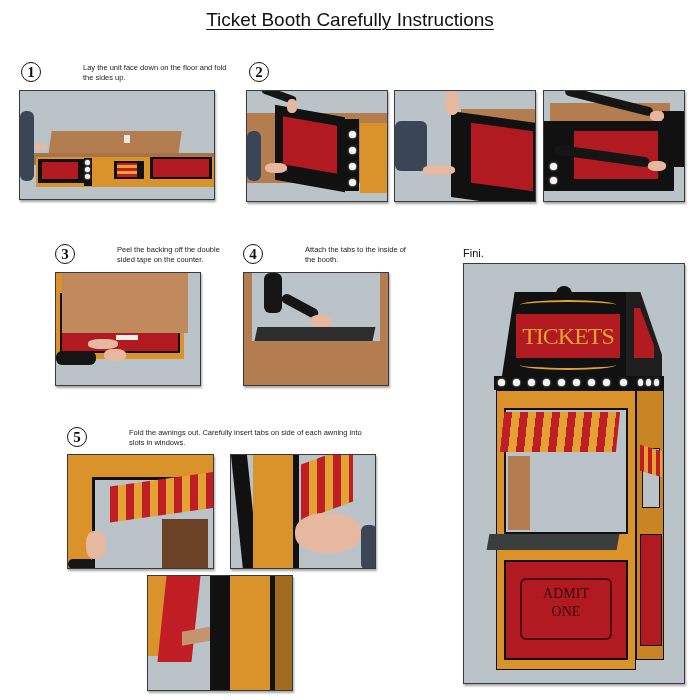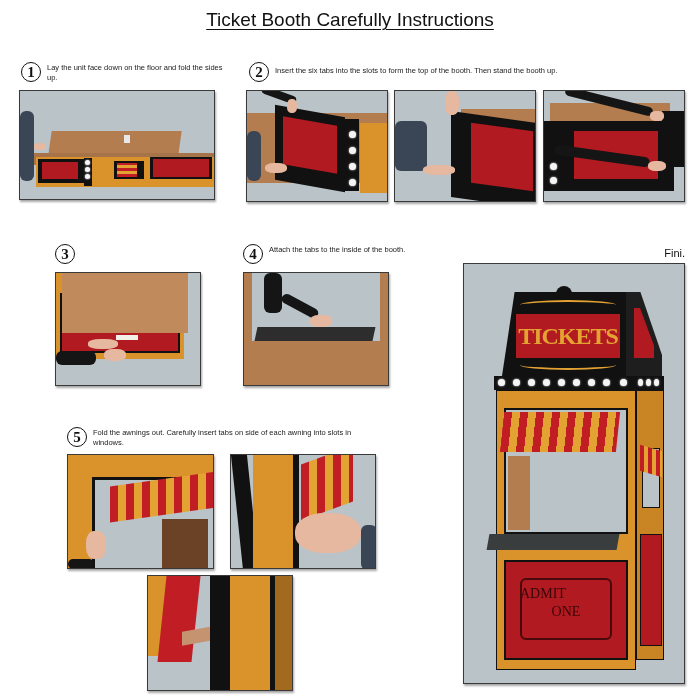--- a/index.html
+++ b/index.html
@@ -2,31 +2,31 @@
 <html><head>
 <meta charset="utf-8">
 <style>
   html,body{margin:0;padding:0;background:#ffffff;}
   body{width:700px;height:700px;position:relative;overflow:hidden;font-family:"Liberation Sans",sans-serif;color:#222;}
   .abs{position:absolute;}
   .title{left:0;width:700px;top:9px;text-align:center;font-size:19px;color:#111;}
   .title span{text-decoration:underline;text-underline-offset:3px;text-decoration-thickness:1px;}
   .step{display:flex;align-items:flex-start;}
   .num{width:18px;height:18px;border:1.3px solid #111;border-radius:50%;font-family:"Liberation Serif",serif;font-weight:bold;font-size:15px;line-height:18px;text-align:center;flex:none;margin-right:6px;color:#111;}
-  .stxt{font-size:7.5px;line-height:9.5px;color:#222;padding-top:1px;}
+  .stxt{font-size:7.5px;line-height:9.5px;color:#222;padding-top:1px;margin-left:36px;}
   .photo{position:absolute;border:1.5px solid #3a3a3a;background:#b9c3c8;overflow:hidden;box-shadow:1px 2px 2px rgba(0,0,0,.35);box-sizing:border-box;}
   .cb{position:absolute;background:#b47d50;}
   .red{position:absolute;background:#b01a20;}
   .org{position:absolute;background:#d9932a;}
   .blk{position:absolute;background:#111;}
   .bulb{position:absolute;width:7px;height:7px;border-radius:50%;background:#f4f4f4;box-shadow:0 0 2px #fff;}
   .skin{position:absolute;background:#e7b8a0;border-radius:40%;}
   .sleeve{position:absolute;background:#151515;border-radius:6px;}
   .stripes{position:absolute;background:repeating-linear-gradient(90deg,#c11d24 0 8px,#e4a233 8px 16px);}
-  .fini{left:463px;width:222px;top:247px;text-align:right;font-size:11px;color:#111;}
+  .fini{left:463px;width:222px;top:247px;text-align:left;font-size:11px;color:#111;}
 </style>
 </head>
 <body>
 
 <div class="abs title"><span>Ticket Booth Carefully Instructions</span></div>
 
 <div class="abs step" style="left:21px;top:62px;width:210px;">
   <div class="num">1</div>
   <div class="stxt">Lay the unit face down on the floor and fold the sides up.</div>
 </div>
@@ -44,21 +44,20 @@
   <div class="blk" style="left:94px;top:70px;width:30px;height:18px;"></div>
   <div class="stripes" style="left:97px;top:72px;width:20px;height:14px;background:repeating-linear-gradient(0deg,#c11d24 0 3px,#e4a233 3px 6px);"></div>
   <div class="blk" style="left:130px;top:66px;width:62px;height:22px;"></div>
   <div class="red" style="left:133px;top:68px;width:56px;height:18px;"></div>
   <div class="sleeve" style="left:0;top:20px;width:14px;height:70px;background:#3a4656;"></div>
   <div class="skin" style="left:14px;top:52px;width:12px;height:7px;"></div>
 </div>
 
 <div class="abs step" style="left:249px;top:62px;width:420px;">
   <div class="num">2</div>
-  <div class="stxt" style="padding-top:4px;">Insert the six tabs into the slots to form the top of the booth. Then stand the booth up.</div>
 </div>
 <div class="photo" style="left:246px;top:90px;width:142px;height:112px;">
   <div class="cb" style="left:0;top:22px;width:142px;height:70px;"></div>
   <div class="blk" style="left:28px;top:20px;width:70px;height:75px;transform:skewY(10deg);"></div>
   <div class="red" style="left:36px;top:30px;width:54px;height:48px;transform:skewY(10deg);"></div>
   <div class="blk" style="left:98px;top:28px;width:14px;height:72px;"></div>
   <div class="bulb" style="left:102px;top:40px;"></div>
   <div class="bulb" style="left:102px;top:56px;"></div>
   <div class="bulb" style="left:102px;top:72px;"></div>
   <div class="bulb" style="left:102px;top:88px;"></div>
@@ -84,20 +83,21 @@
   <div class="bulb" style="left:6px;top:72px;"></div>
   <div class="bulb" style="left:6px;top:86px;"></div>
   <div class="sleeve" style="left:20px;top:6px;width:90px;height:9px;transform:rotate(14deg);"></div>
   <div class="sleeve" style="left:10px;top:60px;width:96px;height:10px;transform:rotate(8deg);"></div>
   <div class="skin" style="left:106px;top:20px;width:14px;height:10px;"></div>
   <div class="skin" style="left:104px;top:70px;width:18px;height:10px;"></div>
 </div>
 
 <div class="abs step" style="left:55px;top:244px;width:170px;">
   <div class="num">3</div>
+  <div class="stxt">Peel the backing off the double sided tape on the counter.</div>
 </div>
 <div class="photo" style="left:55px;top:272px;width:146px;height:114px;">
   <div class="org" style="left:0;top:0;width:128px;height:86px;"></div>
   <div class="red" style="left:4px;top:20px;width:120px;height:60px;border:2px solid #111;box-sizing:border-box;"></div>
   <div class="cb" style="left:6px;top:0;width:126px;height:60px;background:#c08a5c;"></div>
   <div class="abs" style="left:60px;top:62px;width:22px;height:5px;background:#f2efe8;"></div>
   <div class="sleeve" style="left:0;top:78px;width:40px;height:14px;"></div>
   <div class="skin" style="left:32px;top:66px;width:30px;height:10px;"></div>
   <div class="skin" style="left:48px;top:76px;width:22px;height:12px;"></div>
 </div>
@@ -117,21 +117,21 @@
 </div>
 
 <div class="abs fini">Fini.</div>
 <div class="photo" style="left:463px;top:263px;width:222px;height:421px;">
 
   <div class="blk" style="left:38px;top:28px;width:126px;height:84px;clip-path:polygon(10% 0,100% 0,100% 100%,0 100%);"></div>
   <div class="blk" style="left:162px;top:28px;width:36px;height:84px;background:#1e1e1e;clip-path:polygon(0 0,40% 0,100% 75%,100% 100%,0 100%);"></div>
   <div class="red" style="left:170px;top:44px;width:20px;height:50px;clip-path:polygon(0 0,30% 0,100% 75%,100% 100%,0 100%);"></div>
   <div class="abs" style="left:92px;top:22px;width:16px;height:10px;background:#111;border-radius:8px 8px 0 0;"></div>
   <div class="red" style="left:52px;top:50px;width:104px;height:44px;"></div>
-  <div class="abs" style="left:52px;top:56px;width:104px;height:32px;text-align:center;font-family:'Liberation Serif',serif;font-weight:bold;font-size:24px;line-height:32px;color:#e4a233;letter-spacing:-1px;">TICKETS</div>
+  <div class="abs" style="left:52px;top:56px;width:104px;height:32px;text-align:center;font-family:'Liberation Serif',serif;font-weight:normal;font-size:24px;line-height:32px;color:#e4a233;letter-spacing:-1px;">TICKETS</div>
   <div class="abs" style="left:56px;top:36px;width:96px;height:8px;border-top:2px solid #e4a233;border-radius:50%;"></div>
   <div class="abs" style="left:56px;top:96px;width:96px;height:8px;border-bottom:2px solid #e4a233;border-radius:50%;"></div>
 
   <div class="blk" style="left:30px;top:112px;width:170px;height:14px;"></div>
   <div class="bulb" style="left:34px;top:115px;"></div>
   <div class="bulb" style="left:49px;top:115px;"></div>
   <div class="bulb" style="left:64px;top:115px;"></div>
   <div class="bulb" style="left:79px;top:115px;"></div>
   <div class="bulb" style="left:94px;top:115px;"></div>
   <div class="bulb" style="left:109px;top:115px;"></div>
@@ -145,21 +145,21 @@
   <div class="org" style="left:32px;top:126px;width:140px;height:280px;border:1px solid #111;box-sizing:border-box;"></div>
   <div class="org" style="left:172px;top:126px;width:28px;height:270px;background:#c98524;border:1px solid #111;box-sizing:border-box;"></div>
   <div class="abs" style="left:40px;top:144px;width:124px;height:126px;background:#b9c3c8;border:2px solid #111;box-sizing:border-box;"></div>
   <div class="cb" style="left:44px;top:192px;width:22px;height:74px;"></div>
   <div class="stripes" style="left:38px;top:148px;width:116px;height:40px;transform:skewX(-6deg);background:repeating-linear-gradient(90deg,#c11d24 0 8px,#e4a233 8px 16px);"></div>
   <div class="abs" style="left:178px;top:184px;width:16px;height:58px;background:#b9c3c8;border:1px solid #111;"></div>
   <div class="stripes" style="left:176px;top:184px;width:22px;height:26px;transform:skewY(16deg);background:repeating-linear-gradient(90deg,#c11d24 0 4px,#e4a233 4px 8px);"></div>
   <div class="abs" style="left:24px;top:270px;width:130px;height:16px;background:#3a3d3e;transform:skewX(-10deg);"></div>
   <div class="red" style="left:40px;top:296px;width:124px;height:100px;border:2px solid #111;box-sizing:border-box;"></div>
   <div class="abs" style="left:56px;top:314px;width:92px;height:62px;border:2px solid #4a0a0c;border-radius:6px;box-sizing:border-box;"></div>
-  <div class="abs" style="left:56px;top:322px;width:92px;text-align:left;font-family:'Liberation Serif',serif;font-size:14px;line-height:16px;color:#3b0709;">ADMIT</div>
+  <div class="abs" style="left:56px;top:322px;width:92px;text-align:center;font-family:'Liberation Serif',serif;font-size:14px;line-height:16px;color:#3b0709;">ADMIT</div>
   <div class="abs" style="left:56px;top:340px;width:92px;text-align:center;font-family:'Liberation Serif',serif;font-size:14px;line-height:16px;color:#3b0709;">ONE</div>
   <div class="red" style="left:176px;top:270px;width:20px;height:110px;border:1px solid #111;"></div>
 </div>
 
 <div class="abs step" style="left:67px;top:427px;width:300px;">
   <div class="num">5</div>
   <div class="stxt">Fold the awnings out. Carefully insert tabs on side of each awning into slots in windows.</div>
 </div>
 <div class="photo" style="left:67px;top:454px;width:147px;height:115px;">
   <div class="org" style="left:0;top:0;width:147px;height:115px;"></div>

